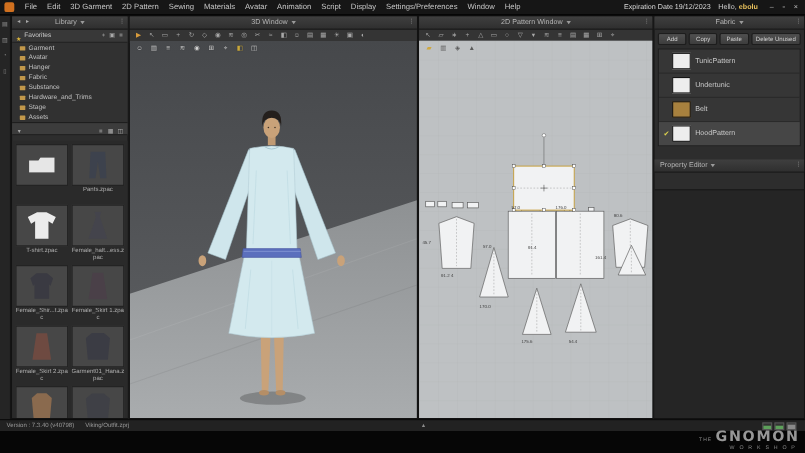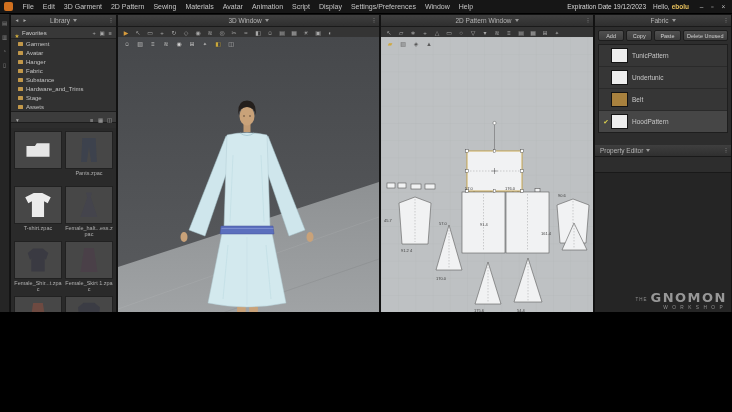--- a/index.html
+++ b/index.html
@@ -1,16 +1,16 @@
 <!DOCTYPE html>
 <html><head>
 <meta charset="utf-8">
 <style>
   html,body{margin:0;padding:0;background:#000;}
-  .screen{position:relative;width:732px;height:312px;background:#0a0a0a;overflow:hidden;
+  .screen{position:relative;width:732px;height:412px;background:#0a0a0a;overflow:hidden;
           font-family:"Liberation Sans",sans-serif;-webkit-font-smoothing:antialiased;}
   
   .menubar{position:absolute;left:0;top:0;width:732px;height:14px;background:#161616;
            border-bottom:1px solid #000;display:flex;align-items:center;box-sizing:border-box;z-index:20;}
   .logo{width:9px;height:9px;border-radius:2px;background:#d0701f;margin:0 5px 0 4px;}
   .mitem{font-size:7px;color:#c6c6c6;padding:0 4.5px;white-space:nowrap;cursor:default;}
   .mb-right{margin-left:auto;display:flex;align-items:center;gap:7px;padding-right:3px;}
   .exp{font-size:6.5px;color:#d8d8d8;white-space:nowrap;}
   .hello{font-size:6.5px;color:#cfcfcf;white-space:nowrap;display:flex;gap:2px;}
   .hello .user{color:#e7c05c;font-weight:bold;}

